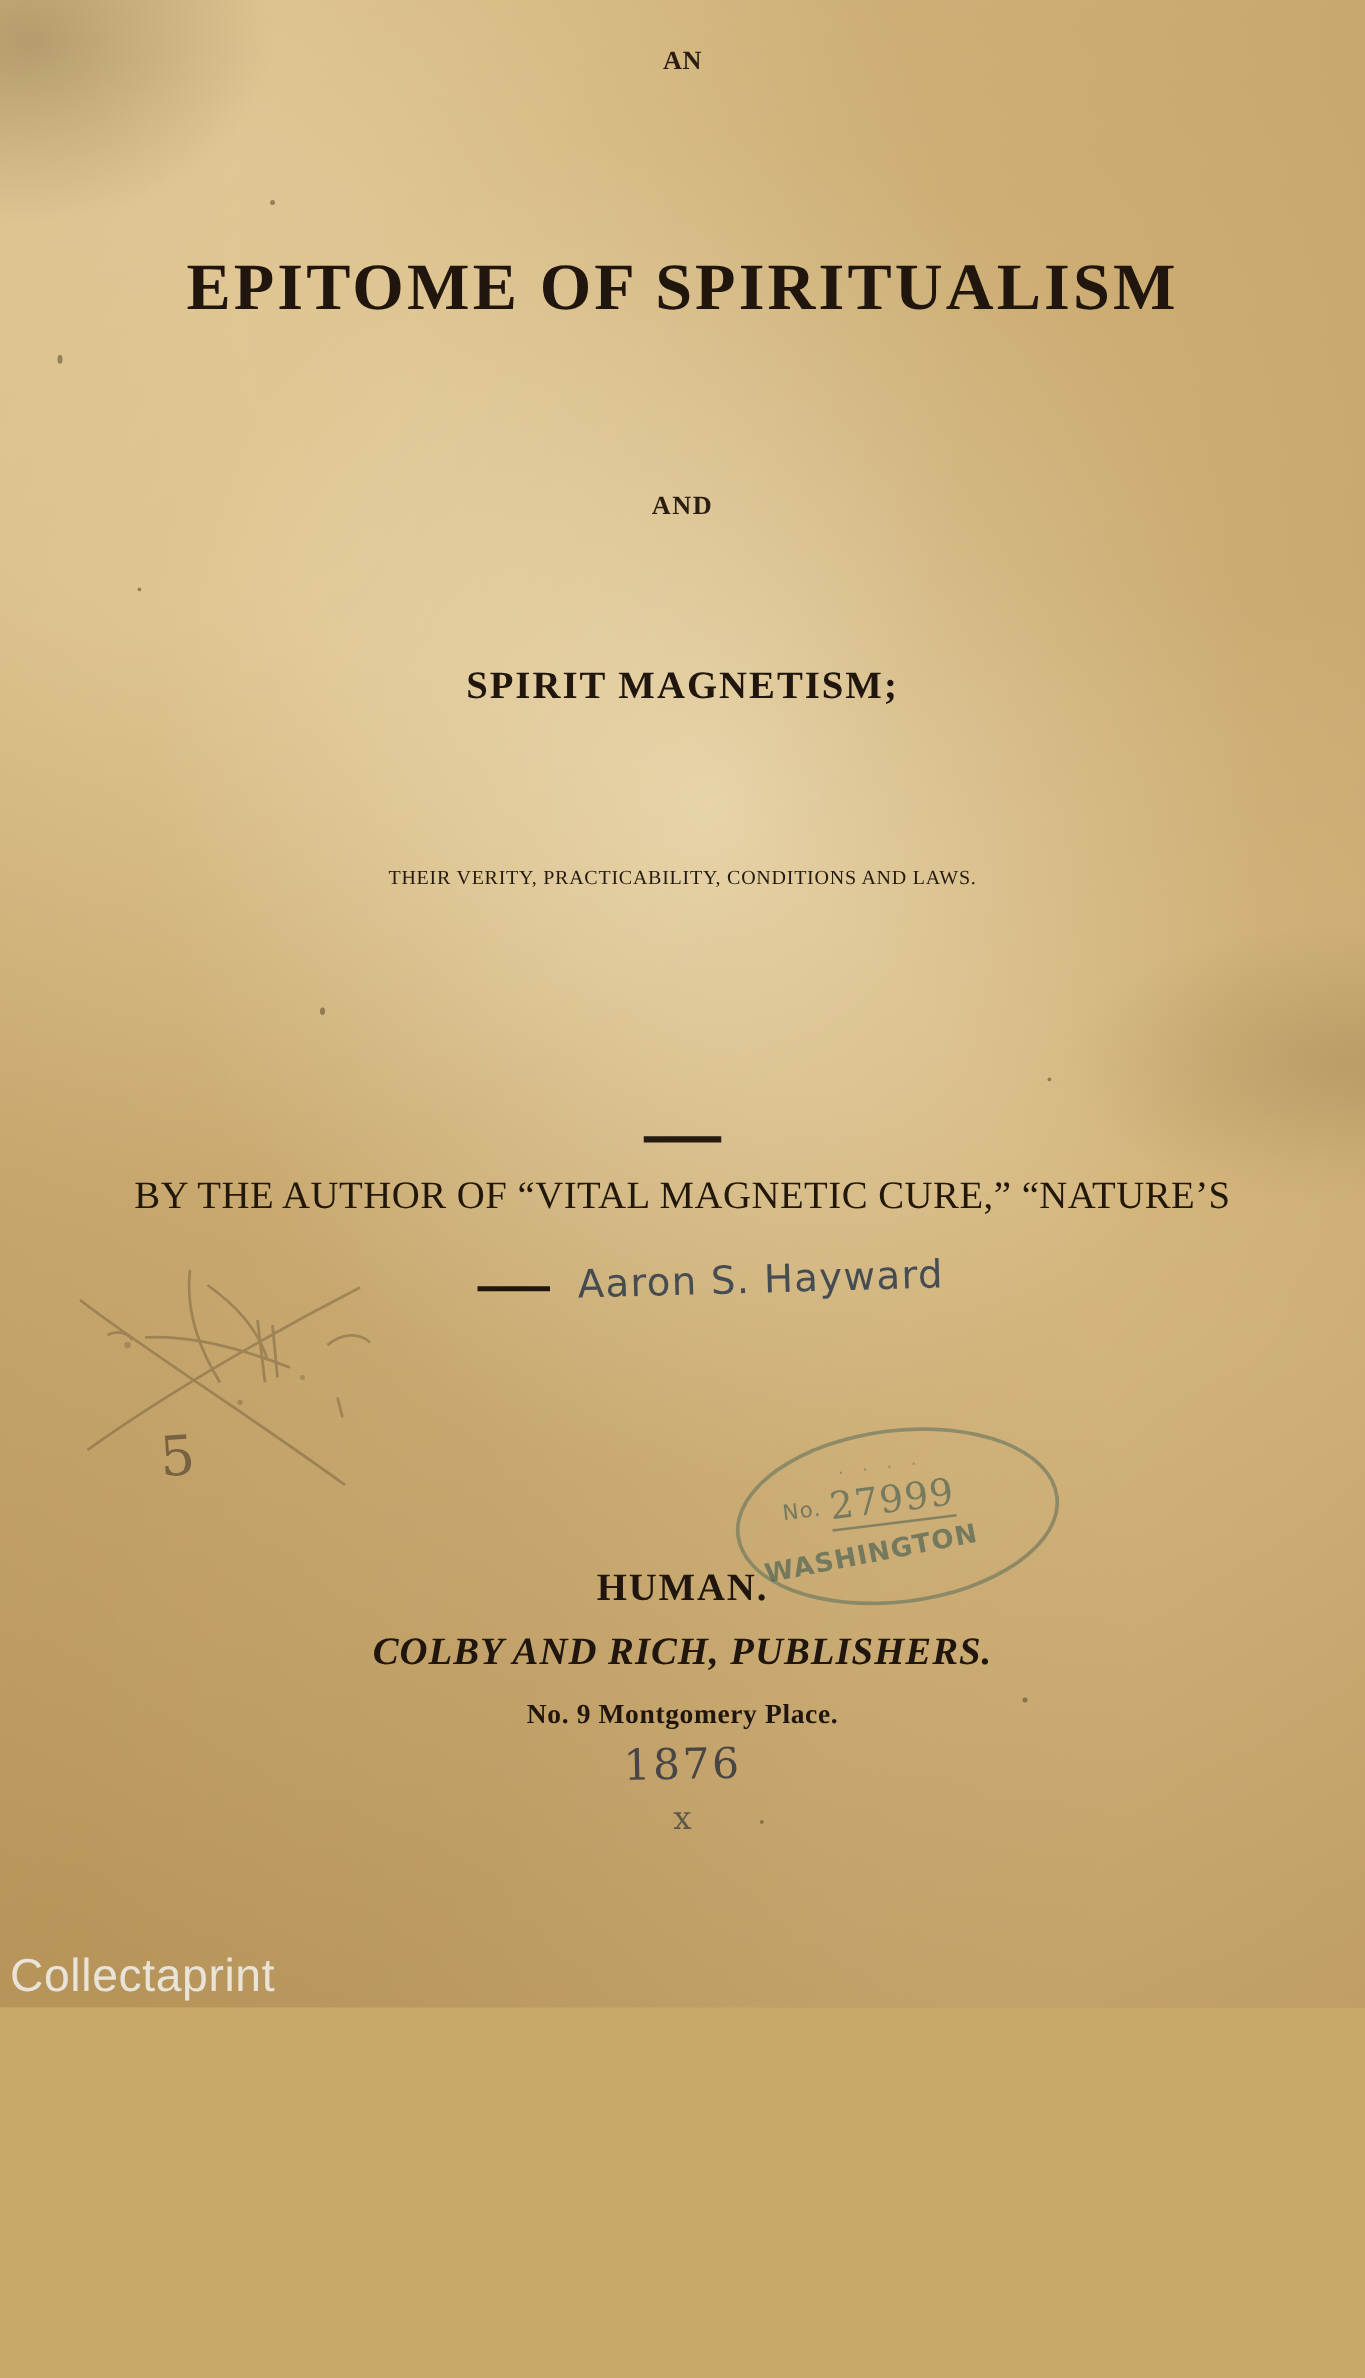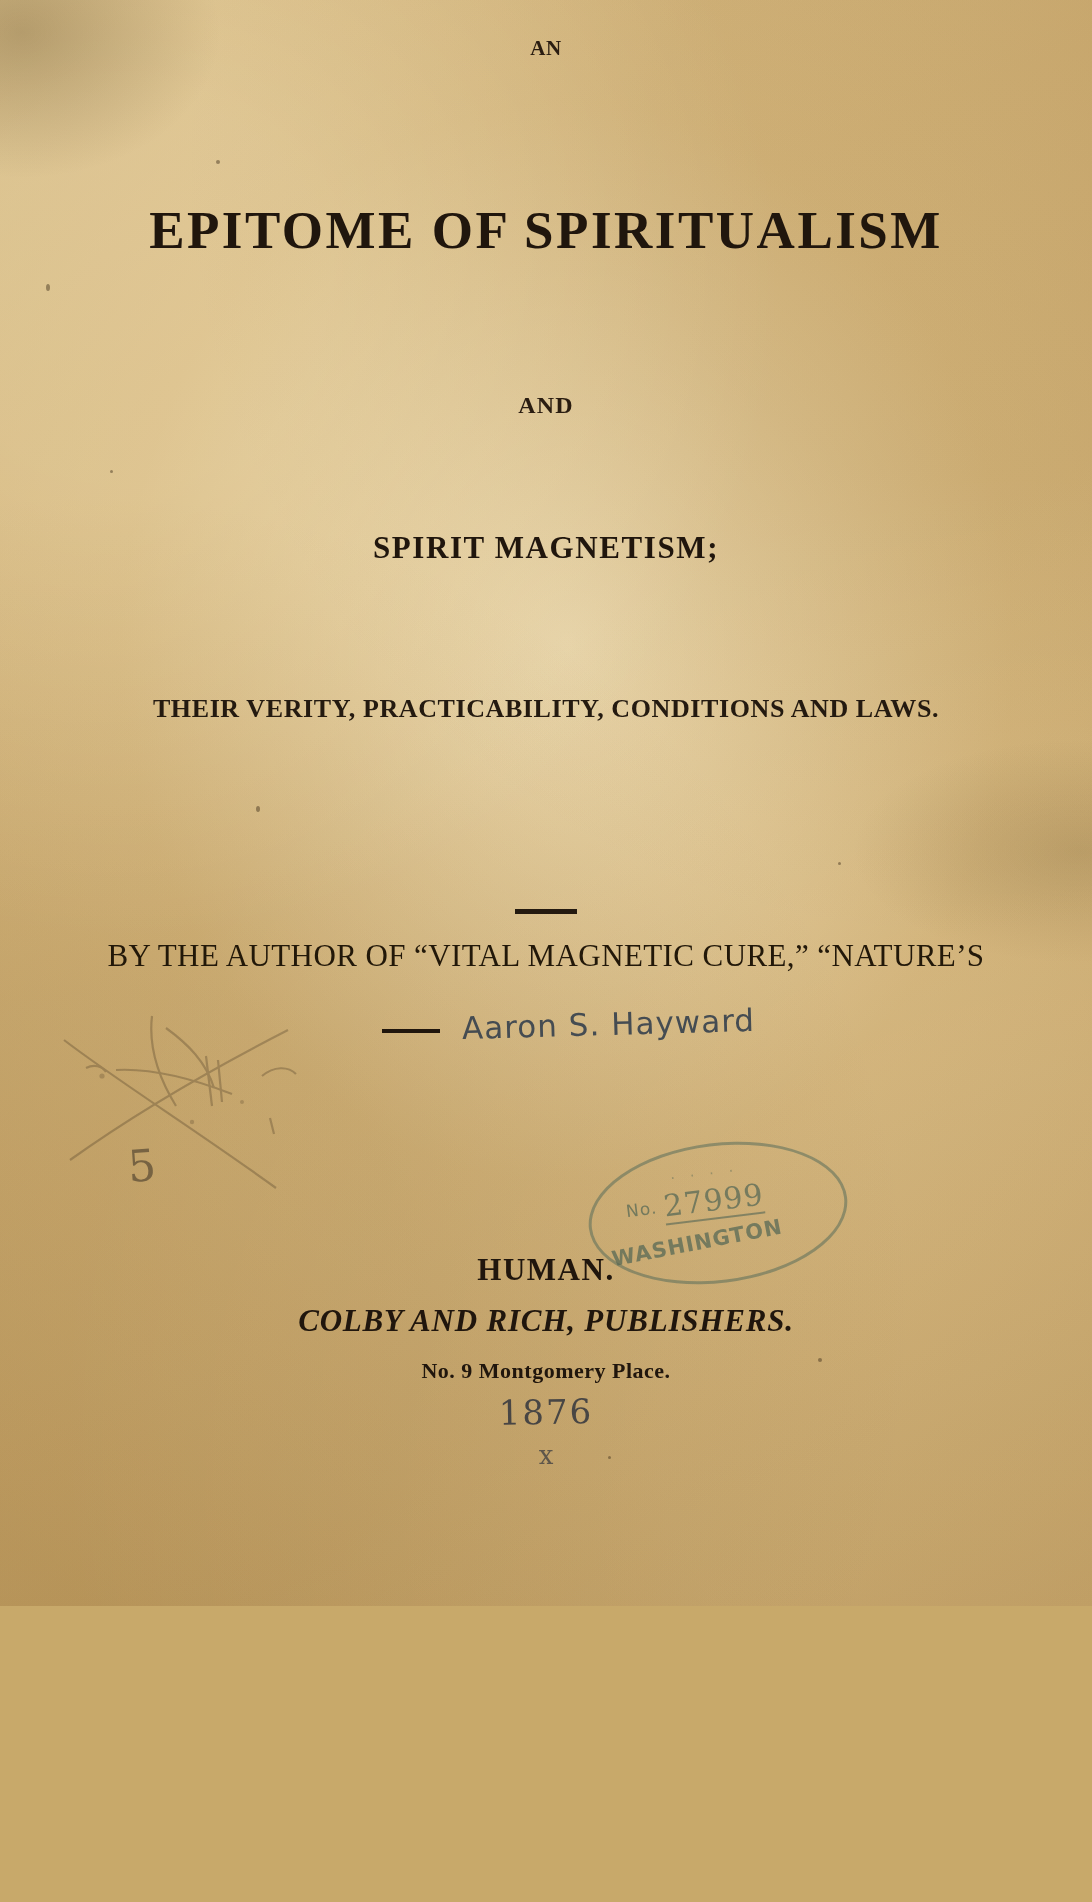--- a/index.html
+++ b/index.html
@@ -79,21 +79,21 @@
     color: #20160d;
     white-space: nowrap;
   }
 
   .line-and {
     position: absolute;
     top: 392px;
     left: 0;
     right: 0;
     font-weight: bold;
-    font-size: 24px;
+    font-size: 21px;
     letter-spacing: 1.2px;
     color: #2a1d11;
     font-family: Liberation Serif, serif;
   }
 
   .title-sub {
     position: absolute;
     top: 530px;
     left: 0;
     right: 0;
@@ -101,22 +101,22 @@
     font-size: 31px;
     letter-spacing: 1.6px;
     color: #20160d;
   }
 
   .tagline {
     position: absolute;
     top: 694px;
     left: 0;
     right: 0;
-    font-weight: bold;
-    font-size: 26px;
+    font-weight: normal;
+    font-size: 16px;
     letter-spacing: 0.6px;
     color: #241a10;
   }
 
   .rule {
     position: absolute;
     top: 909px;
     left: 50%;
     transform: translateX(-50%);
     width: 62px;
@@ -368,13 +368,14 @@
   </div>
 
   <div class="speck" style="left:216px;top:160px;width:4px;height:4px;"></div>
   <div class="speck" style="left:110px;top:470px;width:3px;height:3px;"></div>
   <div class="speck" style="left:838px;top:862px;width:3px;height:3px;"></div>
   <div class="speck" style="left:256px;top:806px;width:4px;height:6px;"></div>
   <div class="speck" style="left:46px;top:284px;width:4px;height:7px;"></div>
   <div class="speck" style="left:818px;top:1358px;width:4px;height:4px;"></div>
   <div class="speck" style="left:608px;top:1456px;width:3px;height:3px;"></div>
 
+  <div class="watermark">Collectaprint</div>
 </div>
 
 </body></html>

